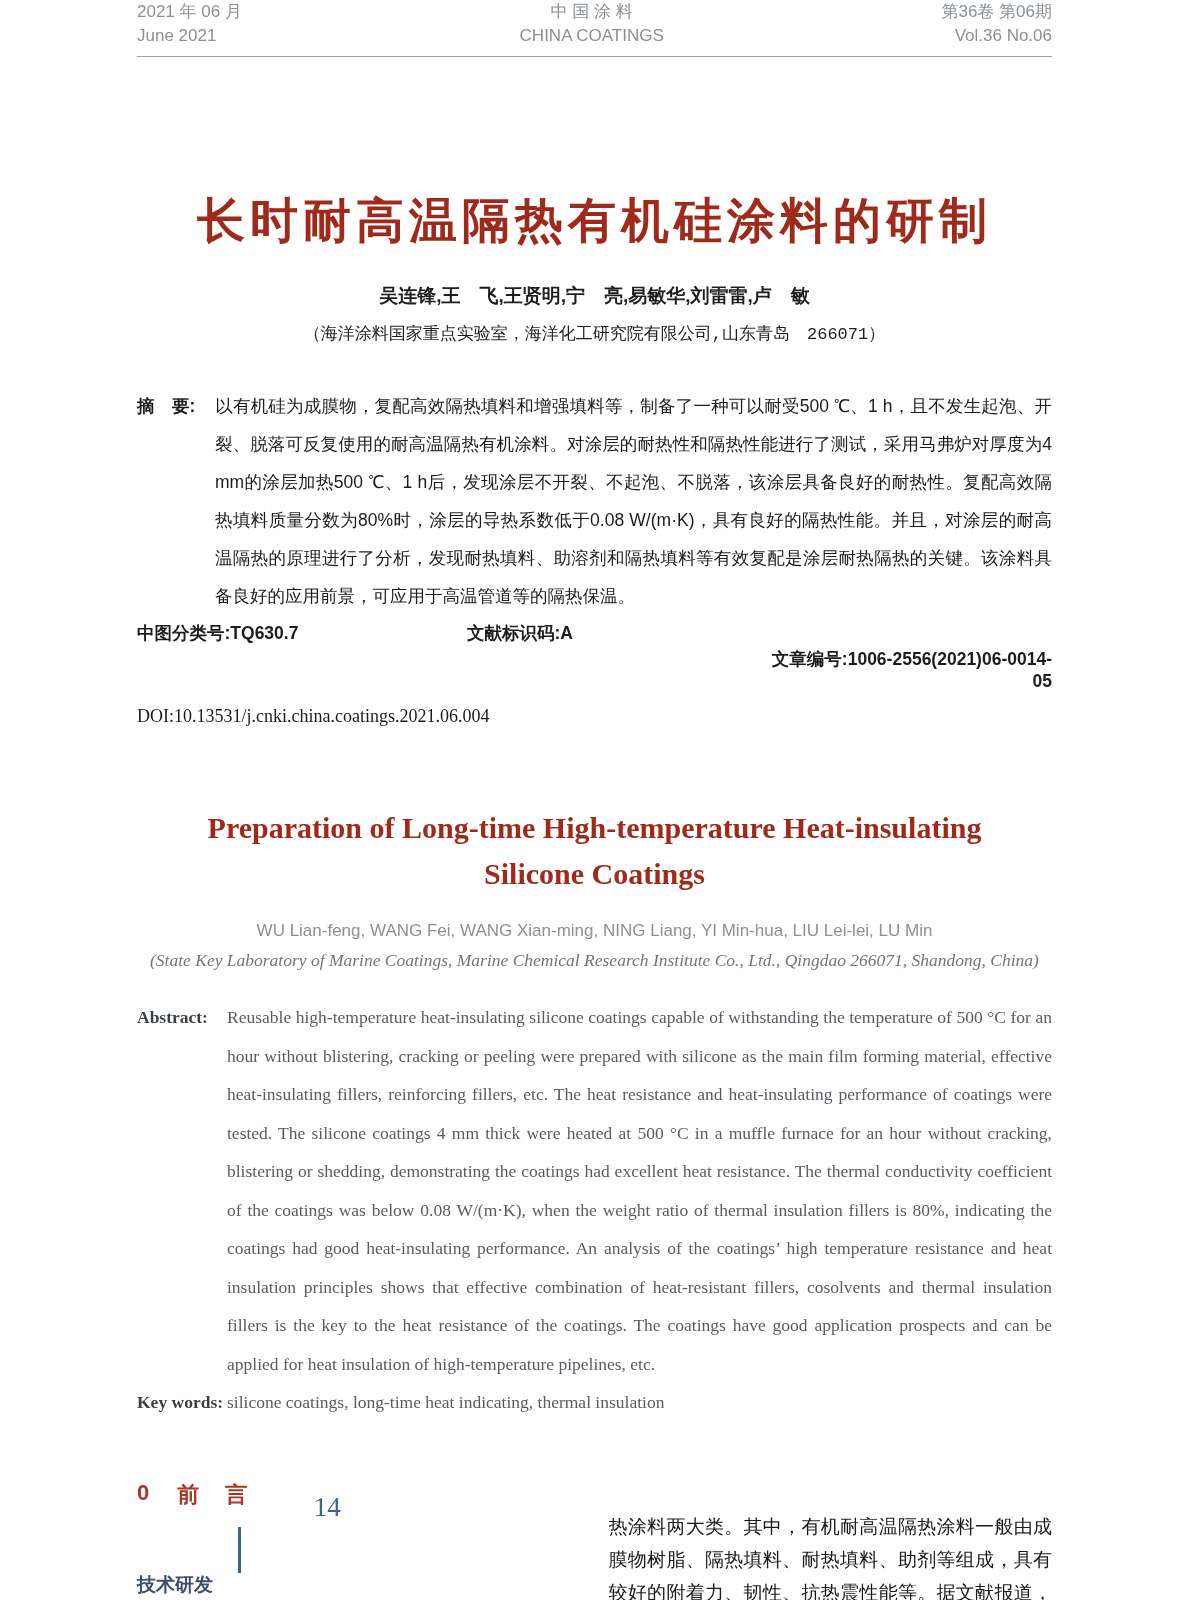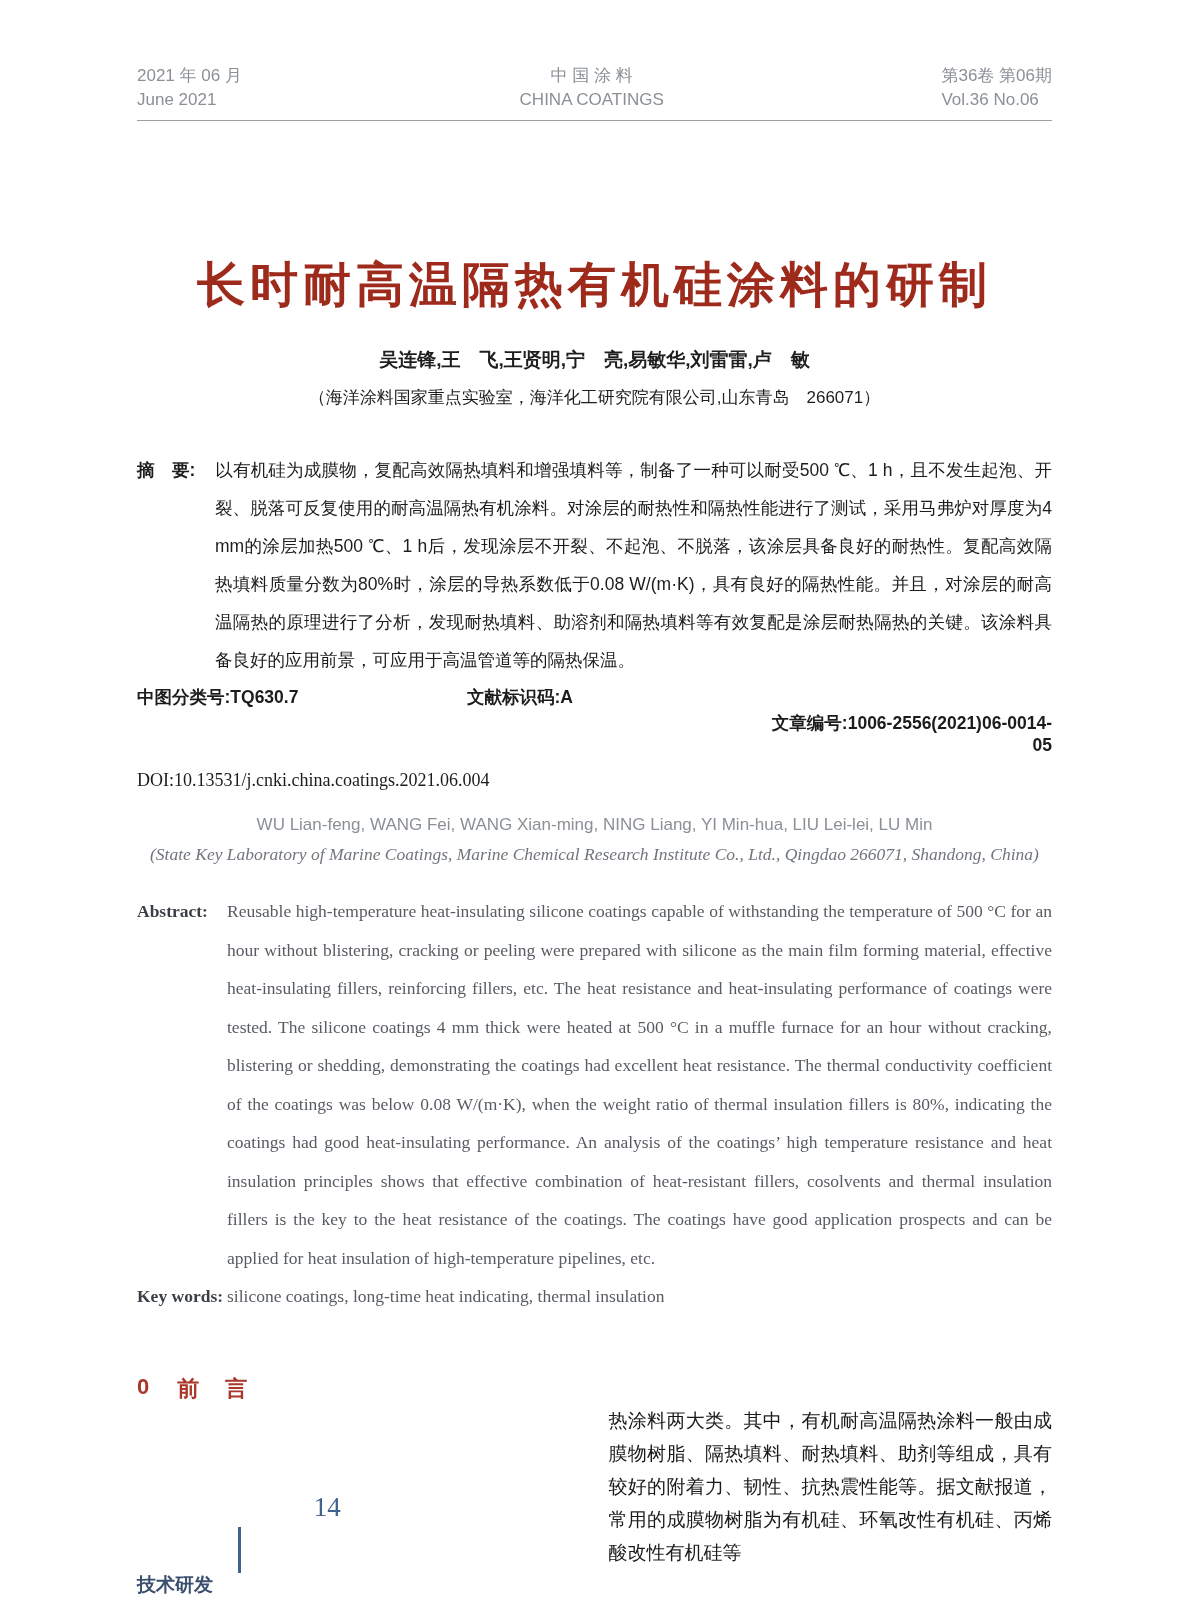--- a/index.html
+++ b/index.html
@@ -2,33 +2,33 @@
 <html><head>
 <meta charset="utf-8">
 <style>
   * { margin:0; padding:0; box-sizing:border-box; }
   html,body { background:#ffffff; }
   body { width:1187px; height:1600px; position:relative; font-family:"Liberation Serif", serif; color:#222; }
   .page { width:1187px; height:1600px; position:relative; overflow:hidden; background:#fff; }
   .content { margin:0 135px 0 137px; }
 
   
-  .jheader { padding-top:64px; display:flex; justify-content:space-between; align-items:flex-end;
+  .jheader { display:flex; justify-content:space-between; align-items:flex-end;
              border-bottom:1px solid #9aa0a6; padding-bottom:8px;
              font-family:"Liberation Sans", sans-serif; color:#8a9096; font-size:17px; line-height:24px;gap:12px; }
   .jheader .col { white-space:nowrap; }
   .jheader .c-center { text-align:center; }
-  .jheader .c-right { }
+  .jheader .c-right { text-align:right; }
 
   
   .title-cn { margin-top:132px; text-align:center; font-family:"Liberation Sans", sans-serif;
               font-weight:bold; font-size:48px; letter-spacing:5px; color:#9e2a1c; }
   .authors-cn { margin-top:30px; text-align:center; font-family:"Liberation Sans", sans-serif;
                 font-weight:600; font-size:19px; color:#1e1e1e; }
-  .affil-cn { margin-top:13px; text-align:center; font-family:Liberation Sans, sans-serif;
+  .affil-cn { margin-top:13px; text-align:center; font-family:Liberation Mono, monospace;
               font-size:17px; color:#1e1e1e; }
 
   
   .abs-cn { margin-top:42px; font-family:"Liberation Sans", sans-serif; font-size:17.5px;
             line-height:38px; text-align:justify; color:#1c1c1c; padding-left:78px; }
   .abs-cn .lbl { display:inline-block; width:78px; margin-left:-78px; font-weight:bold; }
   .kw-cn { font-family:"Liberation Sans", sans-serif; font-size:17.5px; line-height:38px; color:#1c1c1c; }
   .kw-cn .lbl { font-weight:bold; }
   .meta-row { margin-top:6px; display:flex; font-family:"Liberation Sans", sans-serif;
               font-size:17.5px; color:#1c1c1c;font-weight:bold; }
@@ -96,20 +96,24 @@
 
 
     <div class="meta-row">
       <span class="m1">中图分类号:TQ630.7</span>
       <span class="m2">文献标识码:A</span>
       <span class="m3">文章编号:1006-2556(2021)06-0014-05</span>
     </div>
 
     <div class="doi-line">DOI:10.13531/j.cnki.china.coatings.2021.06.004</div>
 
+    <h2 class="title-en">
+      <div>Preparation of Long-time High-temperature Heat-insulating</div>
+      <div>Silicone Coatings</div>
+    </h2>
     <div class="authors-en">WU Lian-feng, WANG Fei, WANG Xian-ming, NING Liang, YI Min-hua, LIU Lei-lei, LU Min</div>
     <div class="affil-en">(State Key Laboratory of Marine Coatings, Marine Chemical Research Institute Co., Ltd., Qingdao 266071, Shandong, China)</div>
 
     <p class="abs-en"><span class="lbl">Abstract:</span><span>Reusable high-temperature heat-insulating silicone coatings capable of withstanding the temperature of 500 °C for an hour without blistering, cracking or peeling were prepared with silicone as the main film forming material, effective heat-insulating fillers, reinforcing fillers, etc. The heat resistance and heat-insulating performance of coatings were tested. The silicone coatings 4 mm thick were heated at 500 °C in a muffle furnace for an hour without cracking, blistering or shedding, demonstrating the coatings had excellent heat resistance. The thermal conductivity coefficient of the coatings was below 0.08 W/(m·K), when the weight ratio of thermal insulation fillers is 80%, indicating the coatings had good heat-insulating performance. An analysis of the coatings’ high temperature resistance and heat insulation principles shows that effective combination of heat-resistant fillers, cosolvents and thermal insulation fillers is the key to the heat resistance of the coatings. The coatings have good application prospects and can be applied for heat insulation of high-temperature pipelines, etc.</span></p>
 
     <p class="kw-en"><span class="lbl">Key words:</span><span>silicone coatings, long-time heat indicating, thermal insulation</span></p>
 
     <div class="intro">
       <div class="colm colm-left">
         <div class="sec-head">

